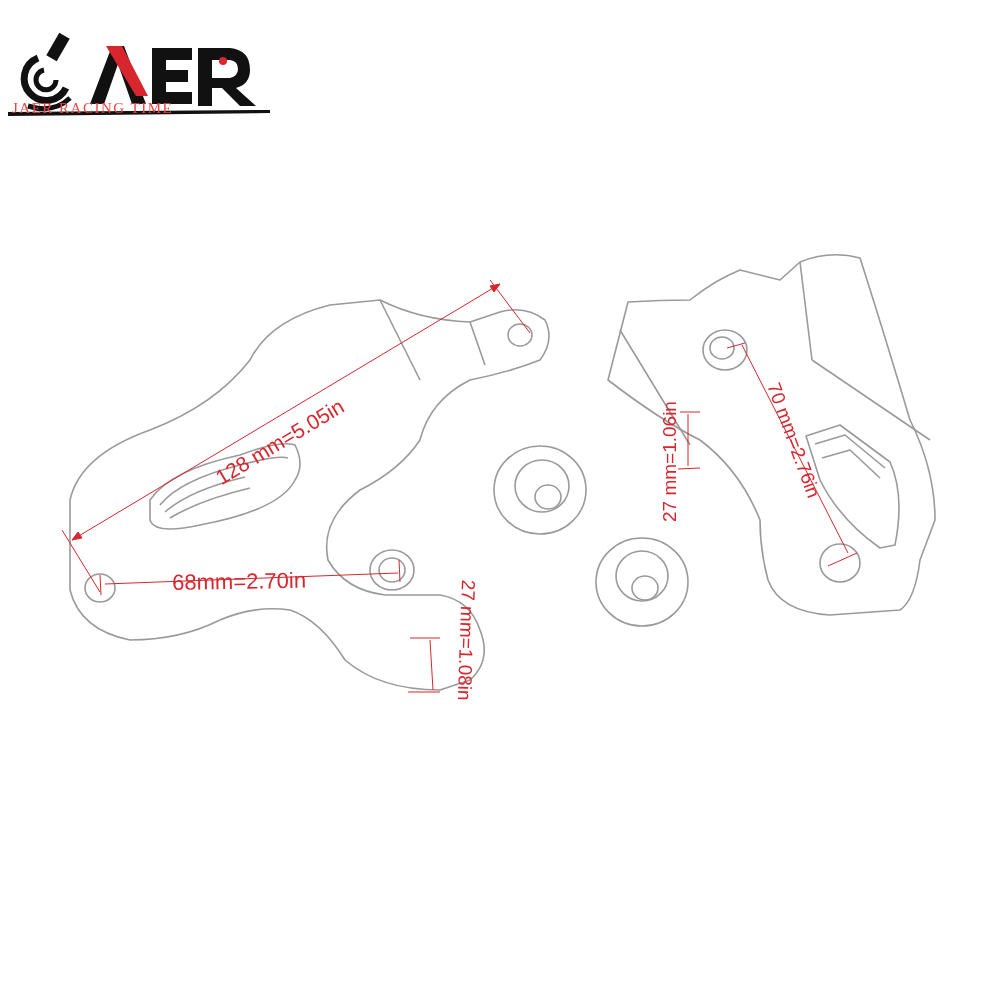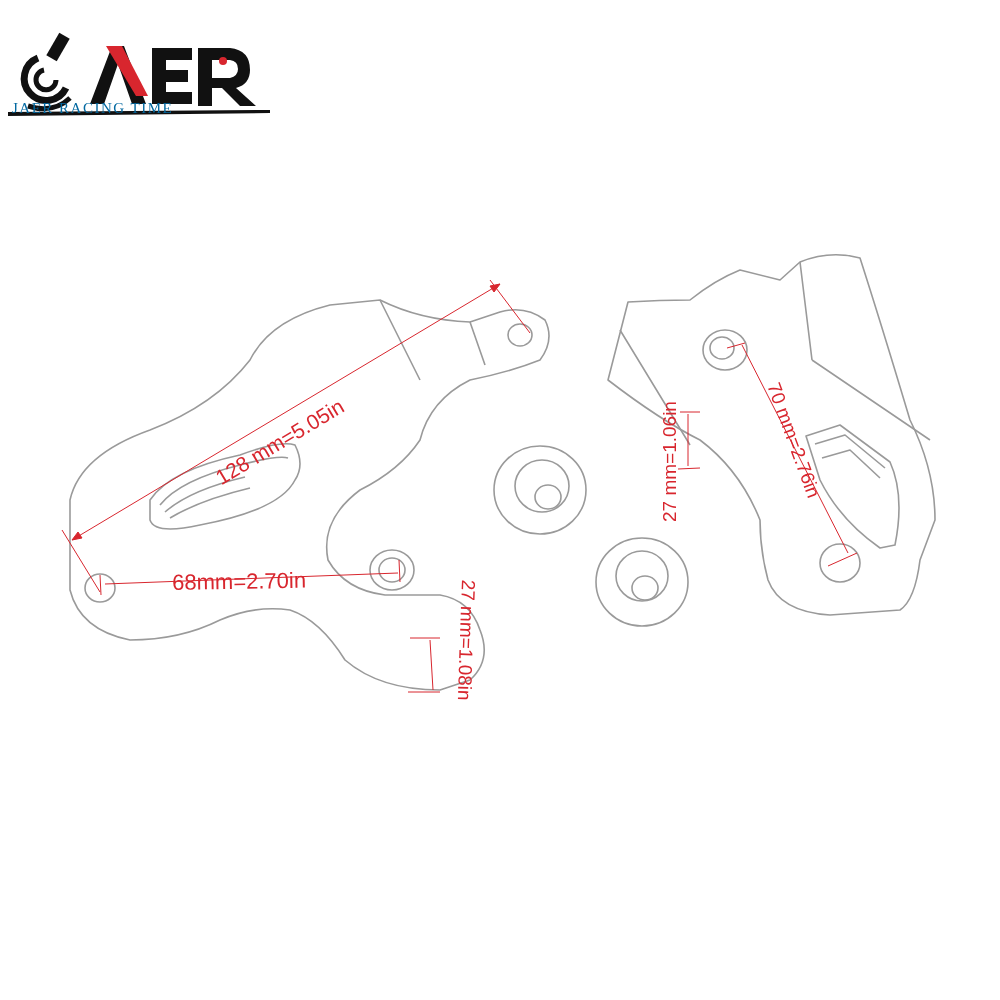--- a/index.html
+++ b/index.html
@@ -1,18 +1,18 @@
 <!DOCTYPE html>
 <html><head>
 <meta charset="utf-8">
 <style>
   html,body{margin:0;padding:0;background:#fff;}
   #canvas{position:relative;width:1000px;height:1000px;background:#ffffff;overflow:hidden;font-family:"Liberation Sans",sans-serif;}
   .logo{position:absolute;left:8px;top:18px;width:262px;height:110px;}
-  .logo-tag{position:absolute;left:12px;top:100px;font-family:"Liberation Serif",serif;font-size:15px;letter-spacing:1.5px;color:#0369a1;}
+  .logo-tag{position:absolute;left:12px;top:100px;font-family:"Liberation Serif",serif;font-size:15px;letter-spacing:1.5px;color:#ef4444;}
   svg.parts{position:absolute;left:0;top:0;}
   .dim{position:absolute;color:#d8262e;font-family:"Liberation Sans",sans-serif;white-space:nowrap;transform-origin:left top;line-height:1;}
 </style>
 </head>
 <body>
 
 <div id="canvas">
 
   <svg class="logo" viewBox="0 0 262 110">
 

